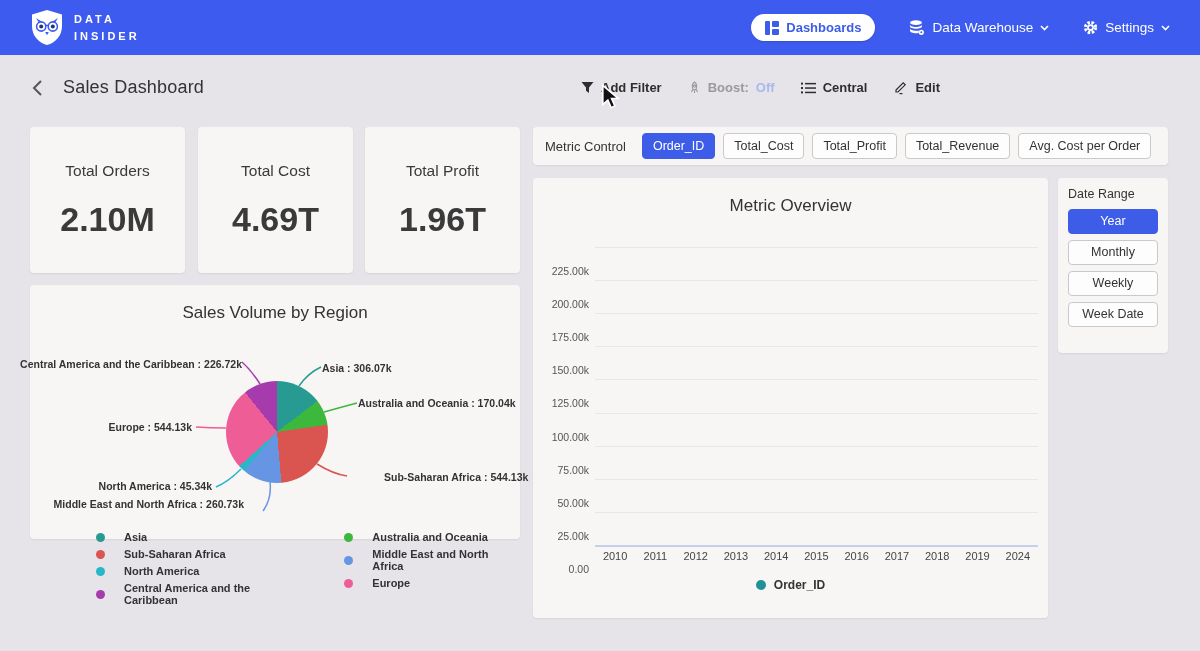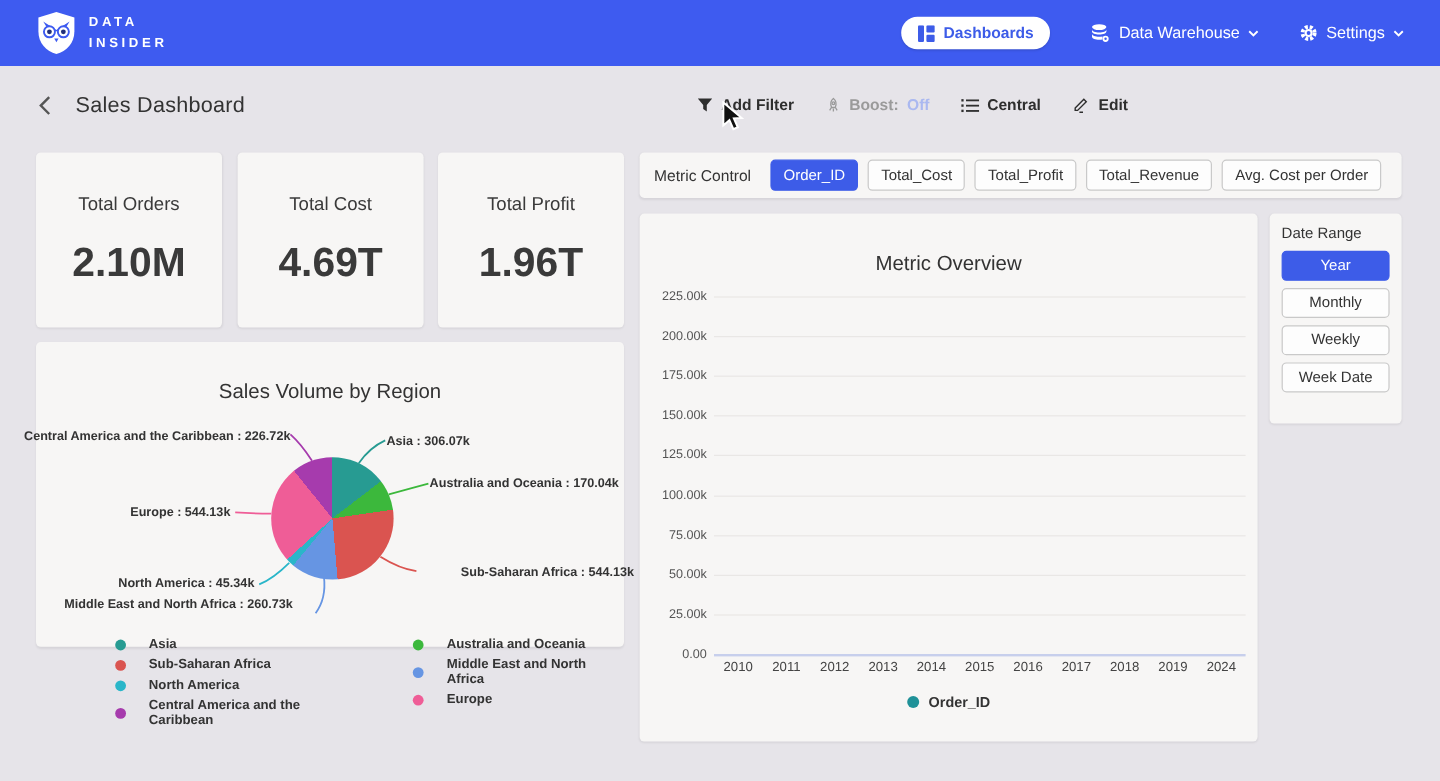--- a/index.html
+++ b/index.html
@@ -35,21 +35,21 @@
   .kpi-value { font-size:34px; color:#3a3a3a; font-weight:700; }
 
   .metricbar { left:533px; top:127px; width:635px; height:38px; display:flex; align-items:center; gap:8px; padding:0 12px; }
   .metricbar-label { font-size:13px; color:#333; font-weight:500; margin-right:8px; }
   .btn { background:#fdfdfd; border:1px solid #c9c9c9; border-radius:4px; color:#333; font-size:12.5px; font-weight:500;
          padding:5px 10px; cursor:pointer; font-family:inherit; }
   .btn.selected { background:#3d5ce8; border-color:#3d5ce8; color:#fff; }
 
   
   .piecard { left:30px; top:285px; width:490px; height:254px; }
-  .chart-title { text-align:center; font-size:17px; color:#333; font-weight:500; padding-top:32px; }
+  .chart-title { text-align:center; font-size:17px; color:#333; font-weight:500; padding-top:18px; }
   .pie { position:absolute; left:196px; top:96px; width:102px; height:102px; border-radius:50%; }
   .plbl { position:absolute; font-size:10.5px; font-weight:700; color:#333; white-space:nowrap; }
   .p0 { left:292px; top:77px; }
   .p1 { left:328px; top:112px; }
   .p2 { left:318px; top:186px;padding-left:36px; }
   .p3 { right:276px; top:213px; }
   .p4 { right:308px; top:195px; }
   .p5 { right:328px; top:136px; }
   .p6 { right:278px; top:73px; }
   .leader { position:absolute; left:0; top:0; pointer-events:none; }
@@ -57,21 +57,21 @@
   .pl-col { display:flex; flex-direction:column; gap:5px; }
   .pl-item { display:flex; align-items:center; gap:19px; font-size:11px; font-weight:700; color:#333; }
   .dot { width:9px; height:9px; border-radius:50%; flex:0 0 auto; }
 
   
   .barcard { left:533px; top:178px; width:515px; height:440px; }
   .plot { position:absolute; left:62px; top:69px; width:443px; height:298px; }
   .gridline { position:absolute; left:0; width:100%; height:1px; background:#e9e7e5; }
   .gridline.baseline { background:#c7cfec; height:2px; }
   .ylabels { position:absolute; left:6px; top:69px; width:50px; height:298px; }
-  .ytick { position:absolute; right:0; font-size:10.5px; color:#555; }
+  .ytick { position:absolute; right:0; font-size:10.5px; color:#555;margin-top:24px; }
   .bars-row { position:absolute; left:0; bottom:0; width:100%; height:100%; display:flex; justify-content:space-around; align-items:flex-end; }
   .bar-cell { width:40px; display:flex; justify-content:center; }
   .bar { width:20px; border-radius:1px 1px 0 0; }
   .xlabels { position:absolute; left:62px; top:372px; width:443px; display:flex; justify-content:space-around; }
   .xlab { font-size:11px; color:#444; text-align:center; }
   .bar-legend { position:absolute; left:0; top:400px; width:100%; display:flex; justify-content:center; align-items:center; gap:8px;
                 font-size:12px; font-weight:700; color:#333; }
   .bar-legend .dot { width:10px; height:10px; }
 
   

